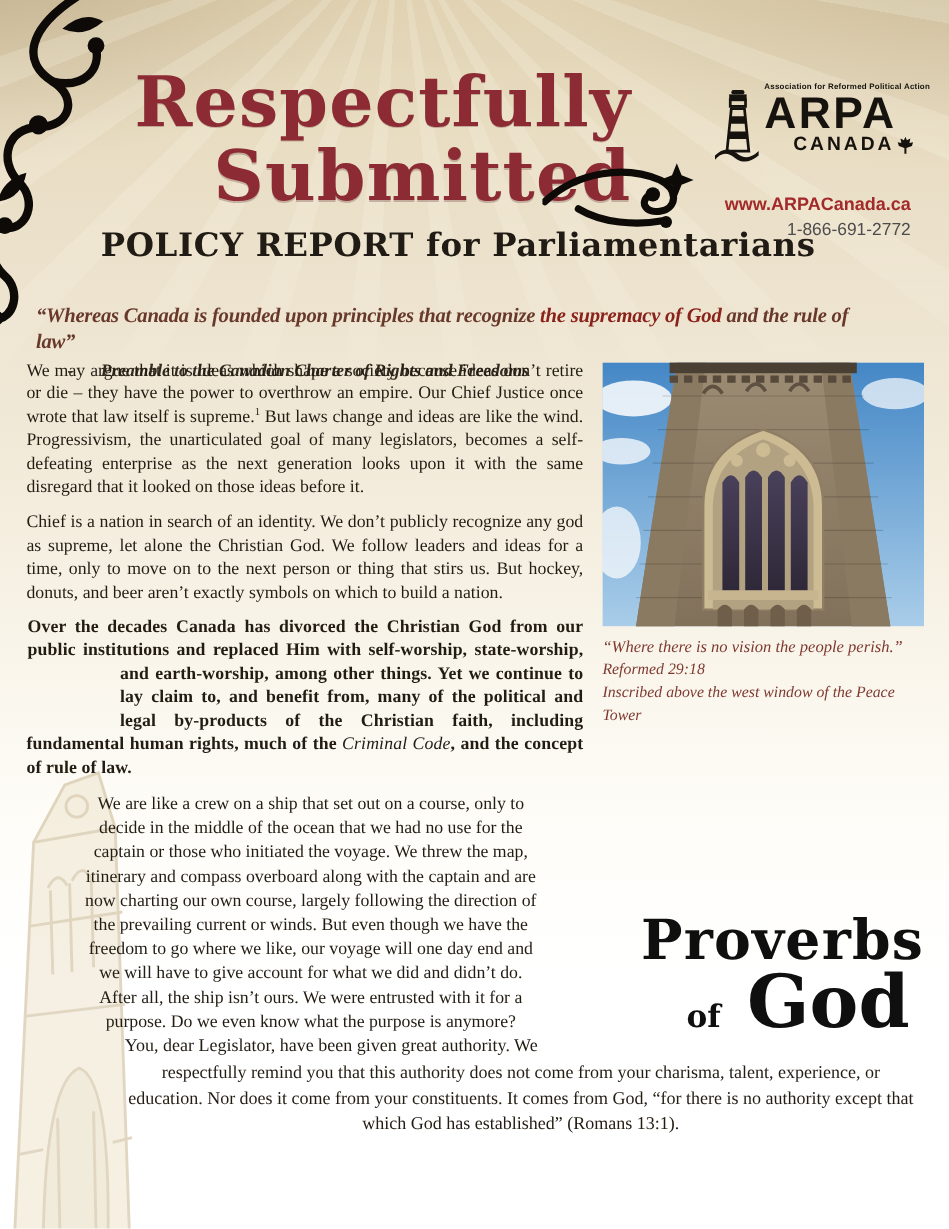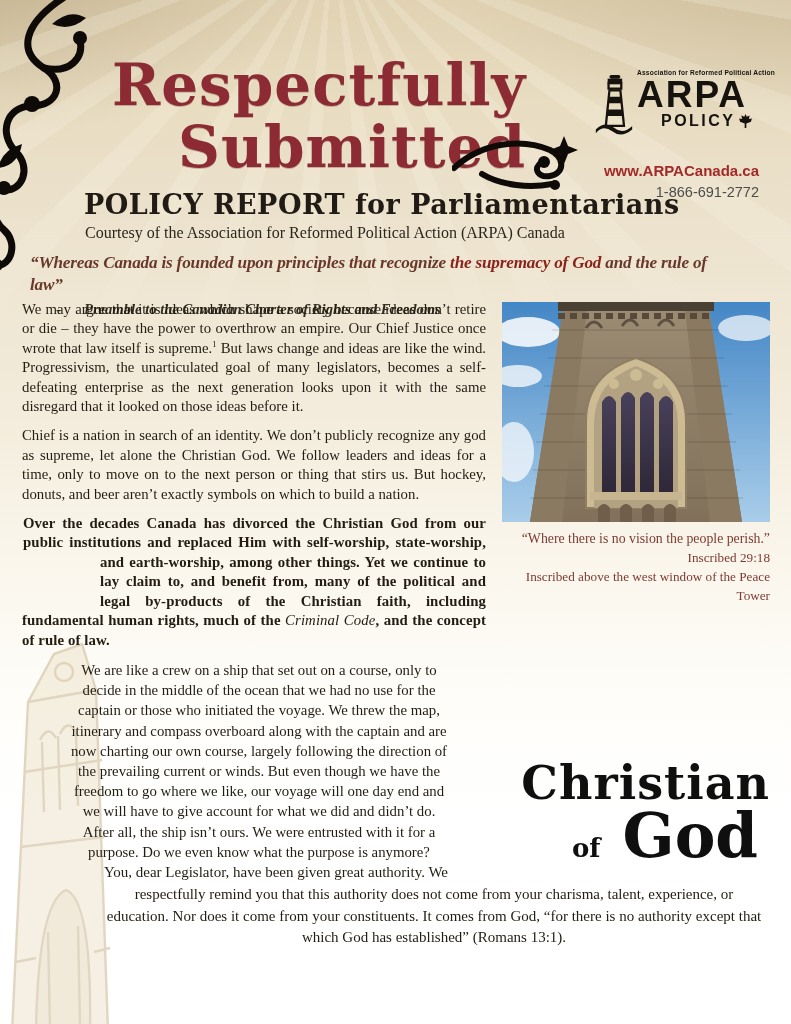--- a/index.html
+++ b/index.html
@@ -79,21 +79,21 @@
   .body-p {
     font-size:14.8px; line-height:19.4px; color:#221c12;
     text-align:justify; margin-bottom:10px;
   }
   .body-p sup { font-size:9px; vertical-align:super; line-height:0; }
   .bold-p { font-weight:700; letter-spacing:.1px; }
   .bold-p em { font-weight:400; font-style:italic; }
 
   .photo-fig { float:right; width:268px; margin:2px 0 8px 16px; }
   .photo { display:block; width:268px; height:220px; }
-  figcaption { margin-top:7px; text-align:right; color:#7e3a31; }
+  figcaption { margin-top:7px; text-align:left; font-style:italic; color:#7e3a31; }
   .cap1 { font-size:13.8px; line-height:19px; }
   .cap2, .cap3 { font-size:13.2px; line-height:19px; }
 
   .step { float:left; clear:left; }
   .s1 { width:1px;  height:39px; }
   .s2 { width:40px; height:19px; }
   .s3 { width:78px; height:20px; }
 
   .center-p { text-align:center; }
   .ship { margin-left:46px; margin-right:2px; line-height:20.2px; margin-bottom:0; }
@@ -160,39 +160,38 @@
         <path d="M30,46 C50,58 78,60 100,56"></path>
       </g>
       <g fill="#0d0a08">
         <circle cx="92" cy="34" r="6"></circle>
           <circle cx="103" cy="57" r="5"></circle>
         <path d="M112,8 l4,10 10,4 -10,4 -4,10 -4,-10 -10,-4 10,-4z"></path>
       </g>
     </svg>
 
     <div class="report-type">POLICY REPORT for Parliamentarians</div>
-    <div class="courtesy">Courtesy of the Association for Reformed Political Action (ARPA) Canada</div>
 
     <div class="logo">
       <svg class="lighthouse" width="40" height="66" viewBox="0 0 44 70">
         <g fill="#16130e">
           <rect x="17" y="2" width="12" height="4" rx="2"></rect>
           <rect x="15" y="6" width="16" height="5"></rect>
           <rect x="16" y="11" width="14" height="6" fill="none" stroke="#16130e" stroke-width="2.5"></rect>
           <path d="M17,19 L29,19 L33,58 L13,58 Z" fill="none" stroke="#16130e" stroke-width="2.5"></path>
           <path d="M16.5,26 L29.8,26 L30.6,33 L15.8,33 Z"></path>
           <path d="M15.2,40 L31.4,40 L32.2,47 L14.4,47 Z"></path>
           <path d="M2,62 Q12,52 22,60 Q32,68 42,58 L42,62 Q30,72 20,64 Q10,56 2,66 Z"></path>
         </g>
       </svg>
       <div class="logo-text">
         <div class="logo-org">Association for Reformed Political Action</div>
         <div class="logo-acronym">ARPA</div>
         <div class="logo-country-row">
-          <span class="logo-country">POLICY</span>
+          <span class="logo-country">CANADA</span>
           <svg width="15" height="15" viewBox="0 0 16 16">
             <path fill="#16130e" d="M8,0 L9.3,3 L12.4,1.6 L11.6,5.4 L14.8,4.8 L13.8,8.2 L8.9,10 L8.9,15 L7.1,15 L7.1,10 L2.2,8.2 L1.2,4.8 L4.4,5.4 L3.6,1.6 L6.7,3 Z"></path>
           </svg>
         </div>
       </div>
     </div>
 
     <div class="contact">
       <div class="contact-website">www.ARPACanada.ca</div>
       <div class="contact-phone">1-866-691-2772</div>
@@ -249,35 +248,35 @@
         <rect x="88" y="190" width="92" height="8" fill="#c7b590"></rect>
         <g fill="#6e5e4a">
           <path d="M96,220 V206 q6,-8 12,0 V220 Z"></path>
           <path d="M118,220 V206 q6,-8 12,0 V220 Z"></path>
           <path d="M140,220 V206 q6,-8 12,0 V220 Z"></path>
           <path d="M162,220 V206 q6,-8 12,0 V220 Z"></path>
         </g>
       </svg>
       <figcaption>
         <div class="cap1">“Where there is no vision the people perish.”</div>
-        <div class="cap2">Inscribed 29:18</div>
+        <div class="cap2">Reformed 29:18</div>
         <div class="cap3">Inscribed above the west window of the Peace Tower</div>
       </figcaption>
     </figure>
 
     <p class="body-p"><span>We may argue that it is ideas which shape a society because ideas don’t retire or die – they have the power to overthrow an empire. Our Chief Justice once wrote that law itself is supreme.</span><sup>1</sup><span> But laws change and ideas are like the wind. Progressivism, the unarticulated goal of many legislators, becomes a self-defeating enterprise as the next generation looks upon it with the same disregard that it looked on those ideas before it.</span></p>
     <p class="body-p">Chief is a nation in search of an identity. We don’t publicly recognize any god as supreme, let alone the Christian God. We follow leaders and ideas for a time, only to move on to the next person or thing that stirs us. But hockey, donuts, and beer aren’t exactly symbols on which to build a nation.</p>
 
     <div class="step s1"></div>
     <div class="step s2"></div>
     <div class="step s3"></div>
     <p class="body-p bold-p"><span>Over the decades Canada has divorced the Christian God from our public institutions and replaced Him with self-worship, state-worship, and earth-worship, among other things. Yet we continue to lay claim to, and benefit from, many of the political and legal by-products of the Christian faith, including fundamental human rights, much of the </span><em>Criminal Code</em><span>, and the concept of rule of law.</span></p>
 
     <aside class="issue">
-      <div class="issue-main">Christian</div>
+      <div class="issue-main">Proverbs</div>
       <div class="issue-god-row">
         <span class="issue-of">of</span>
         <span class="issue-god">God</span>
       </div>
     </aside>
 
     <p class="body-p center-p ship">We are like a crew on a ship that set out on a course, only to decide in the middle of the ocean that we had no use for the captain or those who initiated the voyage. We threw the map, itinerary and compass overboard along with the captain and are now charting our own course, largely following the direction of the prevailing current or winds. But even though we have the freedom to go where we like, our voyage will one day end and we will have to give account for what we did and didn’t do. After all, the ship isn’t ours. We were entrusted with it for a purpose. Do we even know what the purpose is anymore?</p>
     <p class="body-p center-p legislator">You, dear Legislator, have been given great authority. We respectfully remind you that this authority does not come from your charisma, talent, experience, or education. Nor does it come from your constituents. It comes from God, “for there is no authority except that which God has established” (Romans 13:1).</p>
   </main>
 </div>

